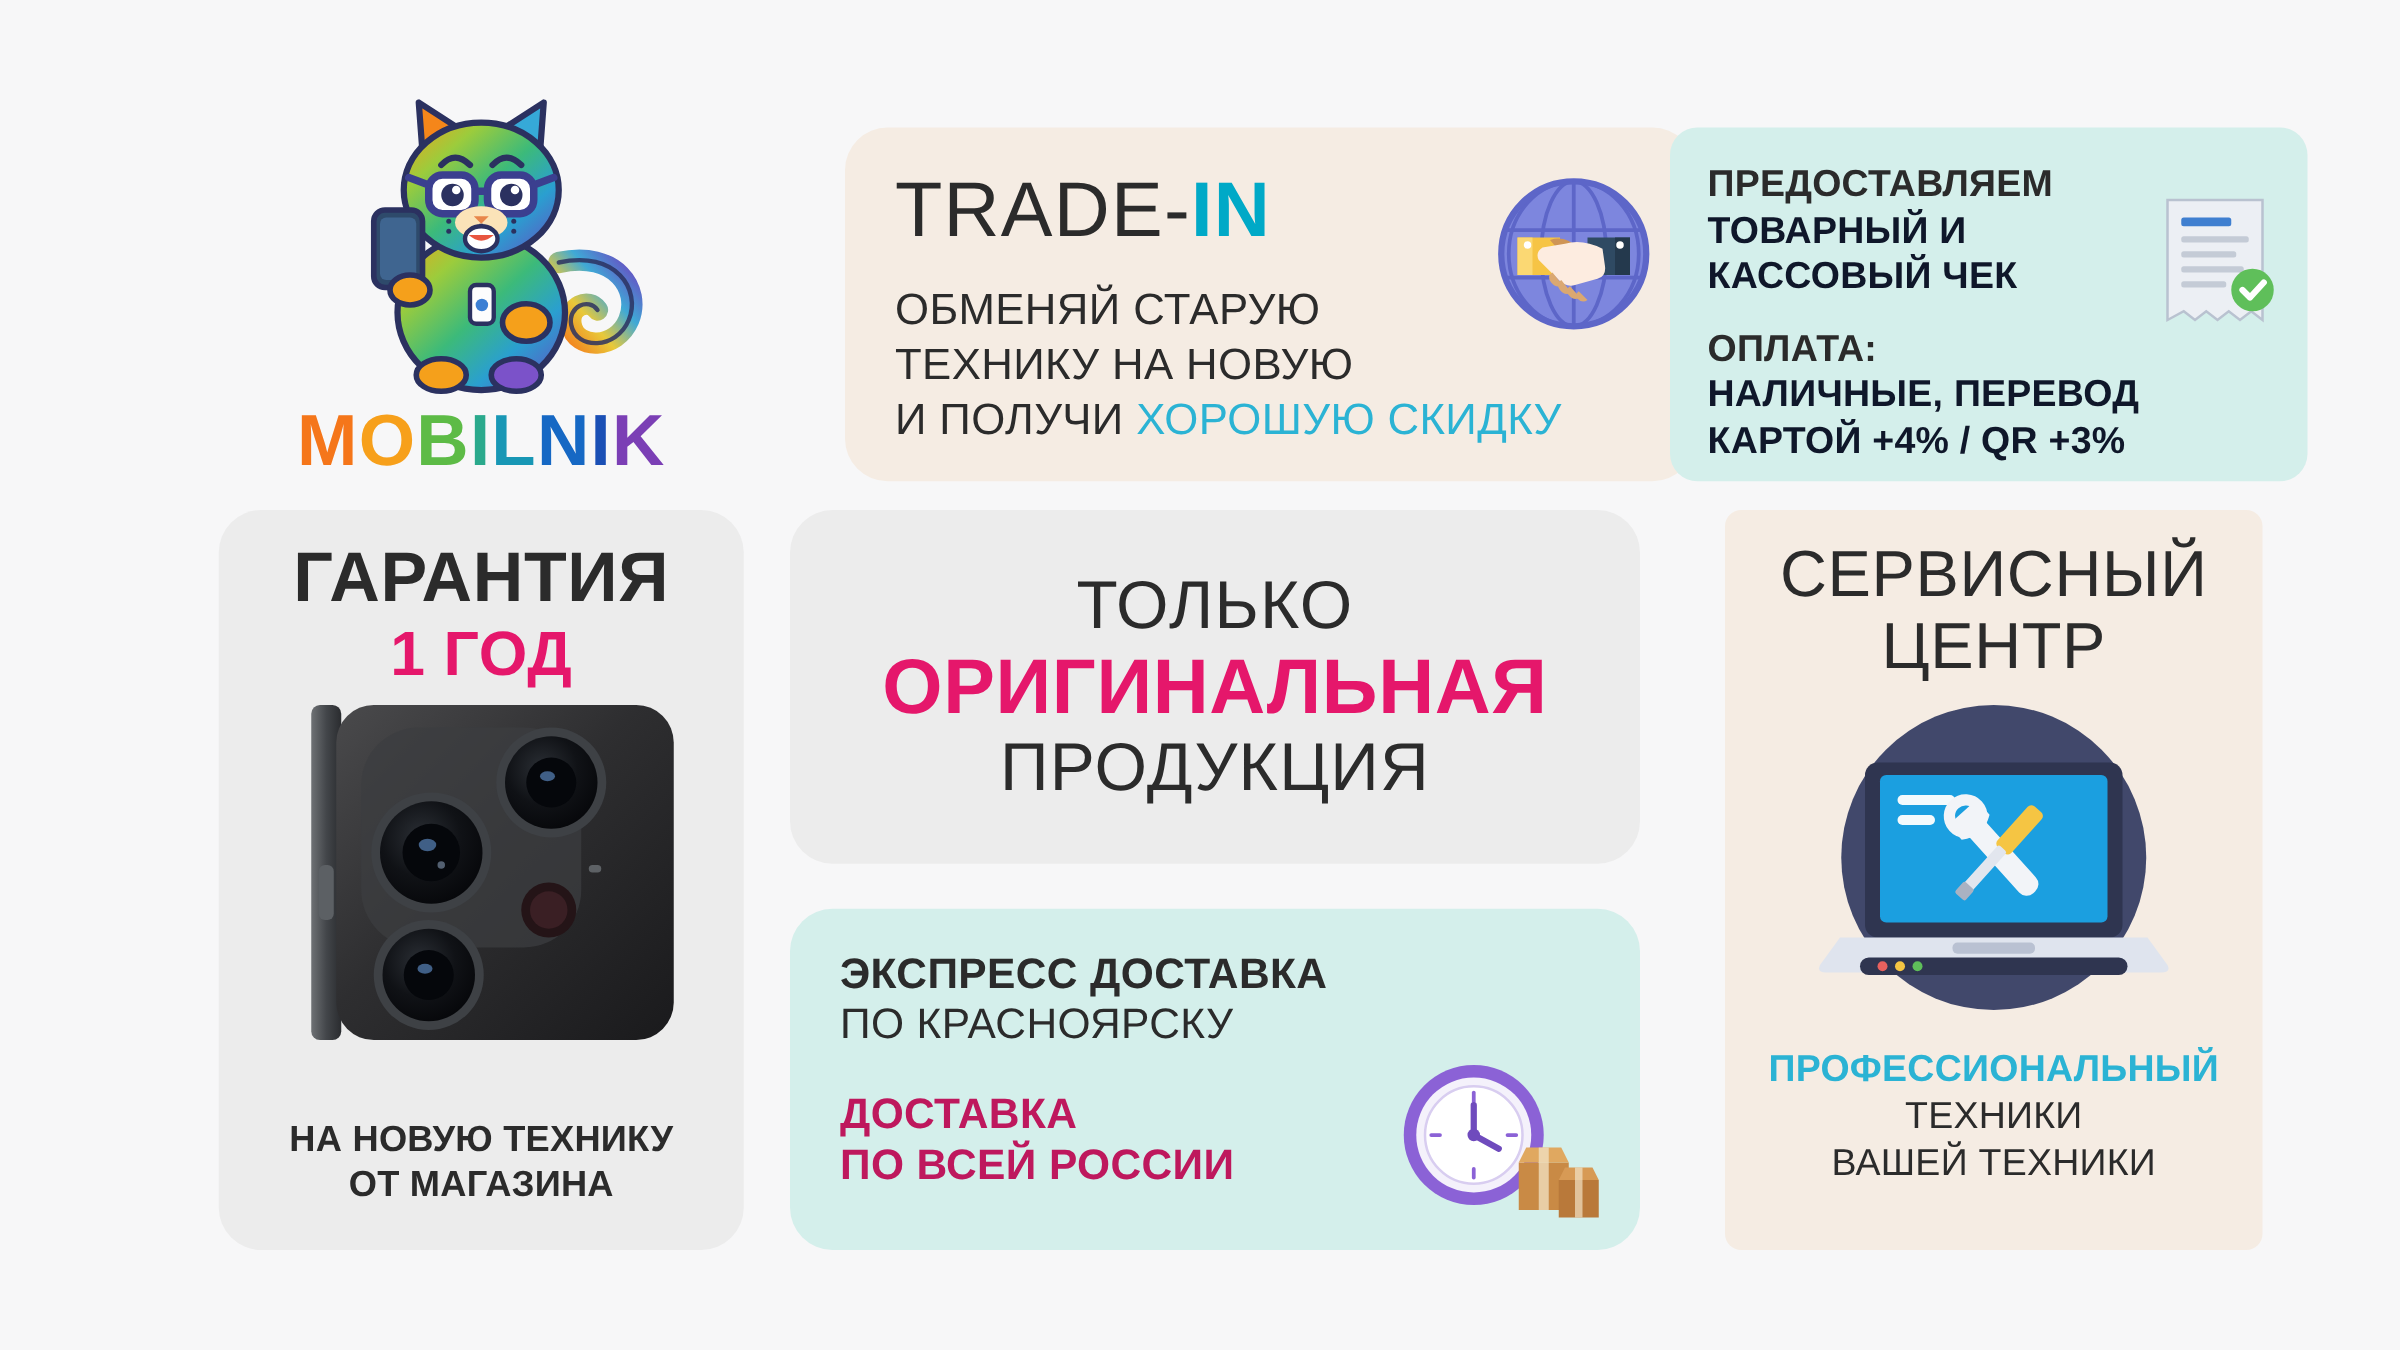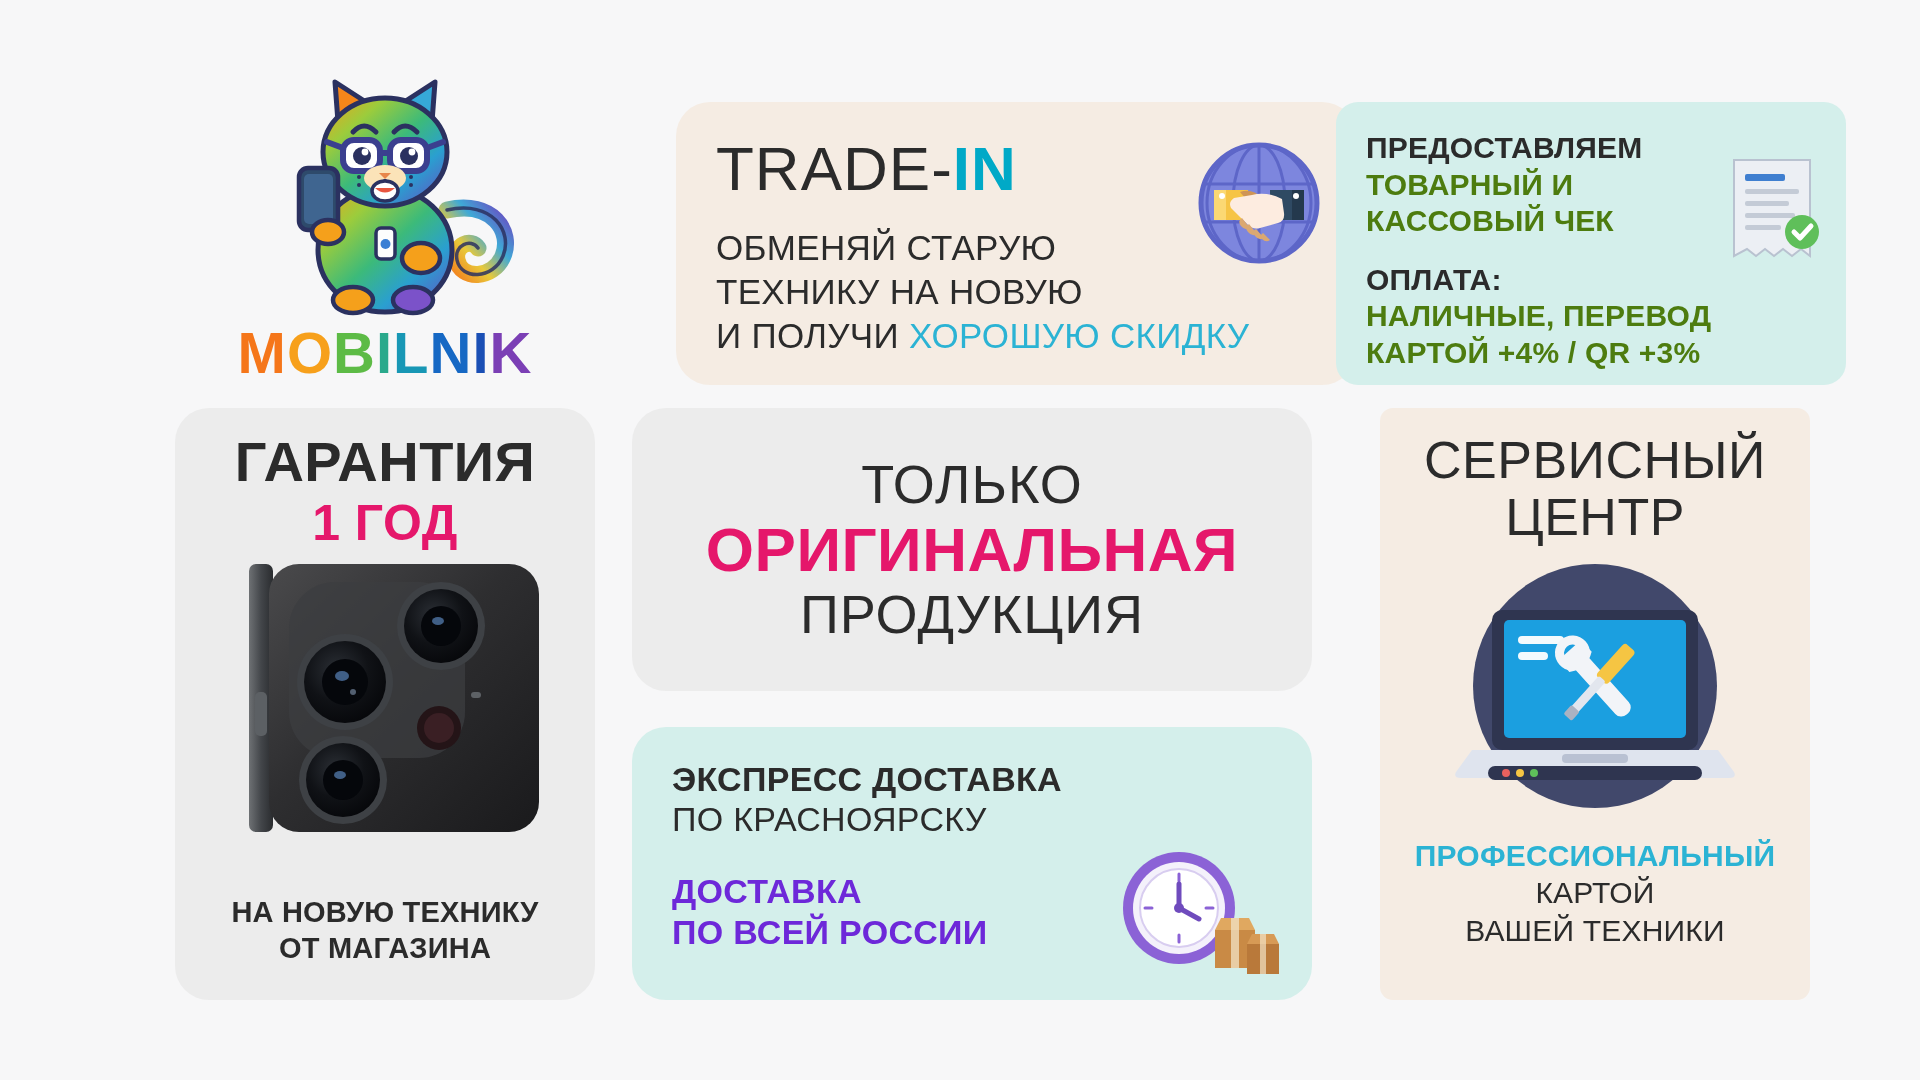--- a/index.html
+++ b/index.html
@@ -93,21 +93,21 @@
     border-radius: 22px;
   }
   .rc-line {
     font-size: 30px;
     font-weight: 600;
     line-height: 1.22;
     letter-spacing: 0.2px;
     color: #2b2b2b;
     white-space: nowrap;
   }
-  .rc-line.green { color: #4d7c0f; }
+  .rc-line.green { color: #0f172a; }
   .rc-gap { height: 22px; }
   #receipt-icon {
     position: absolute;
     right: 20px; top: 52px;
     width: 108px; height: 122px;
   }
 
   
   #card-guarantee {
     left: 175px; top: 408px;
@@ -185,21 +185,21 @@
   #delivery-sub {
     font-size: 34px;
     font-weight: 400;
     color: #2b2b2b;
     letter-spacing: 0.3px;
     line-height: 1.25;
   }
   .delivery-green {
     font-size: 34px;
     font-weight: bold;
-    color: #6d28d9;
+    color: #be185d;
     letter-spacing: 0.3px;
     line-height: 1.2;
   }
   #delivery-green-wrap { margin-top: 30px; }
   #clock-icon {
     position: absolute;
     right: 26px; bottom: 14px;
     width: 175px; height: 150px;
   }
 
@@ -486,18 +486,18 @@
       <path d="M42 192 h246 l16 22 q3 6 -5 6 H31 q-8 0 -5 -6 z" fill="#dfe4ee"></path>
       <rect x="132" y="196" width="66" height="9" rx="4" fill="#b9c1d2"></rect>
       <rect x="58" y="208" width="214" height="14" rx="7" fill="#2f3550"></rect>
       <circle cx="76" cy="215" r="4" fill="#e8615e"></circle>
       <circle cx="90" cy="215" r="4" fill="#f5c543"></circle>
       <circle cx="104" cy="215" r="4" fill="#5fbf5a"></circle>
     </svg>
 
     <div id="service-foot-wrap">
       <div class="service-foot accent">ПРОФЕССИОНАЛЬНЫЙ</div>
-      <div class="service-foot">КАРТОЙ</div>
+      <div class="service-foot">ТЕХНИКИ</div>
       <div class="service-foot">ВАШЕЙ ТЕХНИКИ</div>
     </div>
   </div>
 
 </div>
 
 </body></html>

